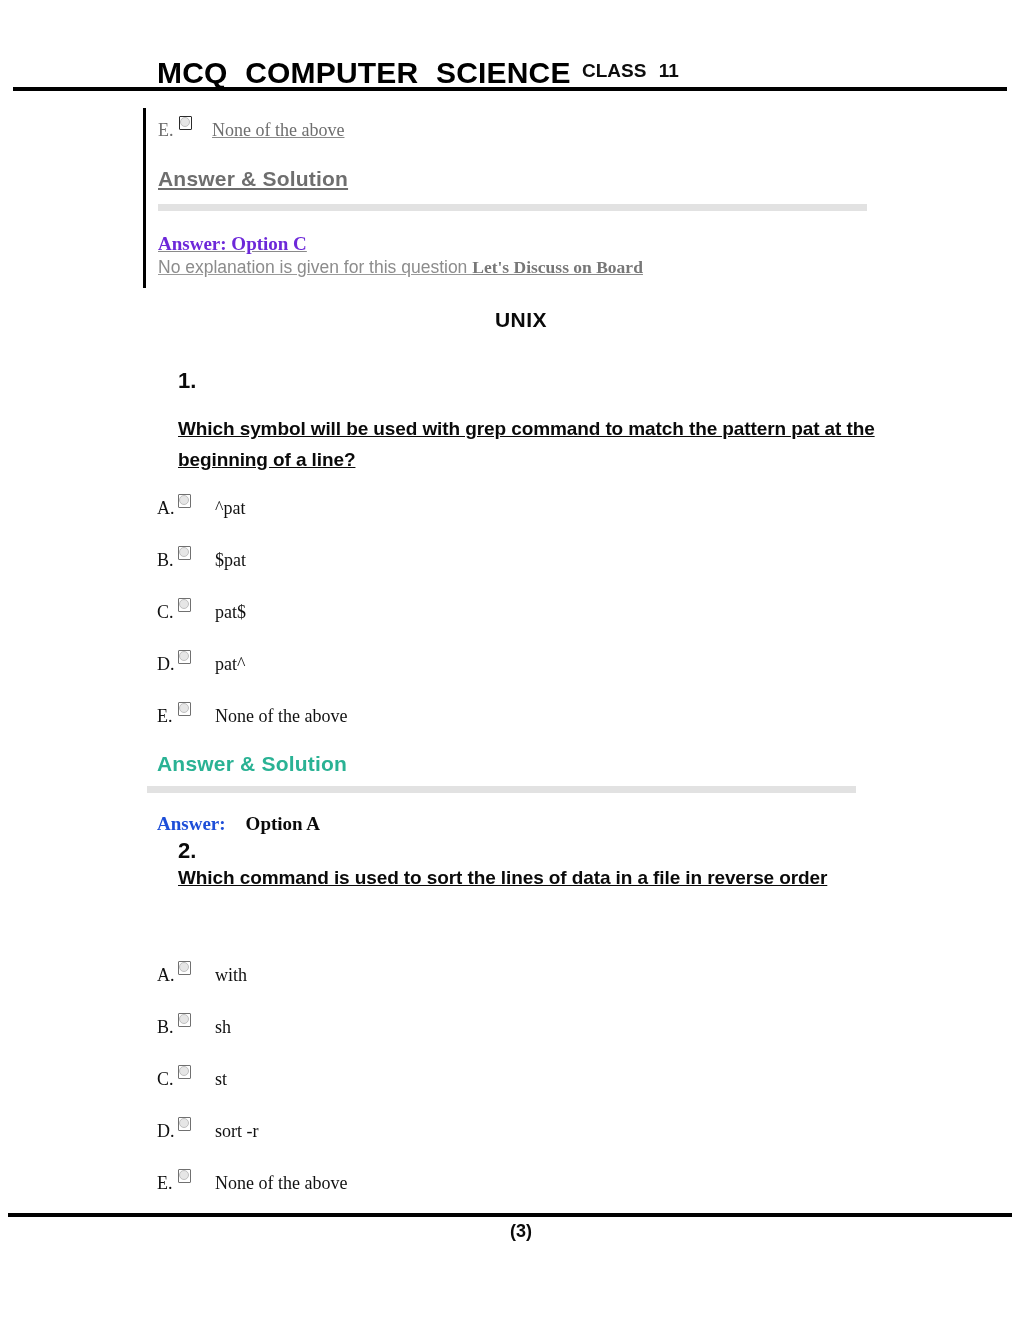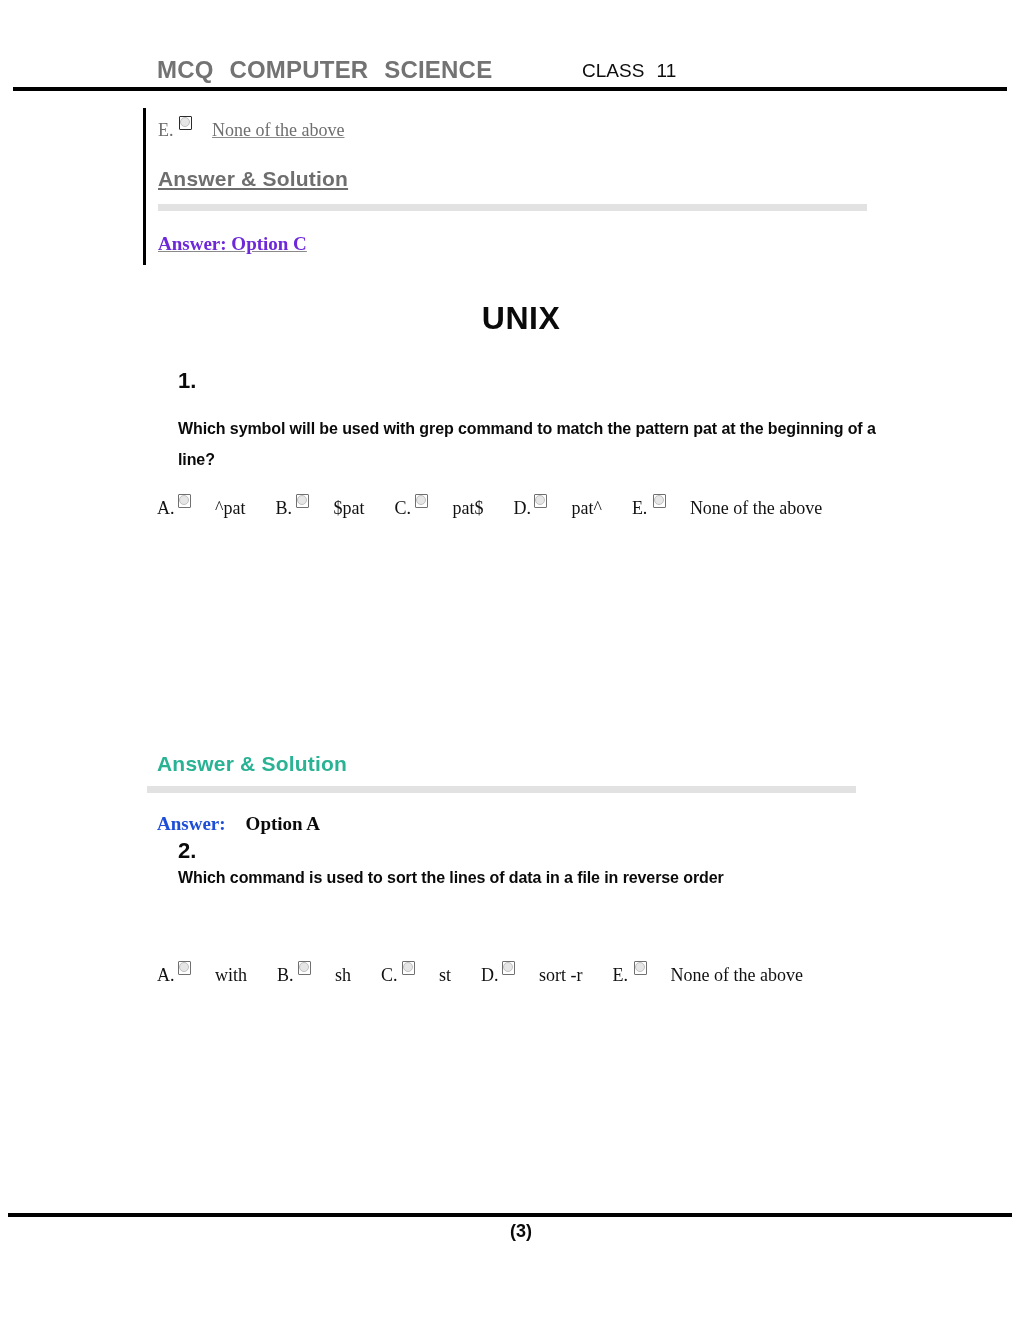--- a/index.html
+++ b/index.html
@@ -8,26 +8,26 @@
     width: 1020px; height: 1320px;
     position: relative;
     font-family: "Liberation Sans", sans-serif;
     color: #000;
     overflow: hidden;
   }
 
   
   .header-title {
     position: absolute; left: 157px; top: 56px;
-    font-size: 24px; font-weight: 700; letter-spacing: 0.2px;
-    word-spacing: 9px; color: #737373;
+    font-size: 30px; font-weight: 700; letter-spacing: 0.2px;
+    word-spacing: 9px; color: #000000;
   }
   .header-class {
     position: absolute; left: 582px; top: 60px;
-    font-size: 19px; font-weight: 400; word-spacing: 7px; color: #0d0d0d;
+    font-size: 19px; font-weight: 700; word-spacing: 7px; color: #0d0d0d;
   }
   .header-rule {
     position: absolute; left: 13px; top: 87px;
     width: 994px; height: 4px; background: #000;
   }
 
   
   .prev-block {
     position: absolute; left: 143px; top: 108px;
     width: 740px;
@@ -68,43 +68,43 @@
   }
   .prev-expl .discuss-link {
     font-family: "Liberation Serif", serif;
     font-weight: 700; color: #777777;
     text-decoration: underline; text-decoration-color: #8a8a8a;
     cursor: pointer;
   }
 
   
   .section-title {
-    position: absolute; left: 157px; top: 300px; width: 728px;
+    position: absolute; left: 157px; top: 308px; width: 728px;
     text-align: center;
-    font-size: 32px; font-weight: 700; letter-spacing: 0.5px; color: #0a0a0a;
+    font-size: 21px; font-weight: 700; letter-spacing: 0.5px; color: #0a0a0a;
   }
 
   
   .q-number {
     position: absolute; left: 178px;
     font-size: 22px; font-weight: 700; color: #0a0a0a;
   }
   .q1-number { top: 368px; }
   .q2-number { top: 838px; }
   .q-text {
     position: absolute; left: 178px; width: 712px;
-    font-size: 16px; font-weight: 700; line-height: 31px;
-    letter-spacing: -0.1px; color: #0a0a0a;
+    font-size: 19px; font-weight: 700; line-height: 31px;
+    letter-spacing: -0.1px; color: #0a0a0a; text-decoration: underline;
   }
   .q1-text { top: 413px; }
   .q2-text { top: 862px; }
 
   .options {
     position: absolute; left: 157px;
-    display: flex; gap: 30px;
+    display: flex; flex-direction: column; gap: 30px;
     list-style: none;
   }
   .q1-options { top: 494px; }
   .q2-options { top: 961px; }
   .option-row {
     height: 22px;
     font-family: "Liberation Serif", serif;
     font-size: 18px; color: #111;
     white-space: nowrap;
   }
@@ -160,20 +160,22 @@
 <div class="header-class">CLASS 11</div>
 <div class="header-rule"></div>
 
 <div class="prev-block">
   <div class="prev-option-row">
     <span class="opt-label">E.</span><span class="bimg"></span><span class="opt-text">None of the above</span>
   </div>
   <div class="prev-heading">Answer &amp; Solution</div>
   <div class="gray-bar"></div>
   <div class="prev-answer">Answer: Option C</div>
+  <div class="prev-expl"><span>No explanation is given for this question </span><span class="discuss-link">Let's Discuss on Board</span>
+  </div>
 </div>
 
 <div class="section-title">UNIX</div>
 
 <div class="q-number q1-number">1.</div>
 <div class="q-text q1-text">Which symbol will be used with grep command to match the pattern pat at the beginning of a line?</div>
 
 <ul class="options q1-options">
   <li class="option-row">
     <span class="opt-label">A.</span><span class="bimg"></span><span class="opt-text">^pat</span>

